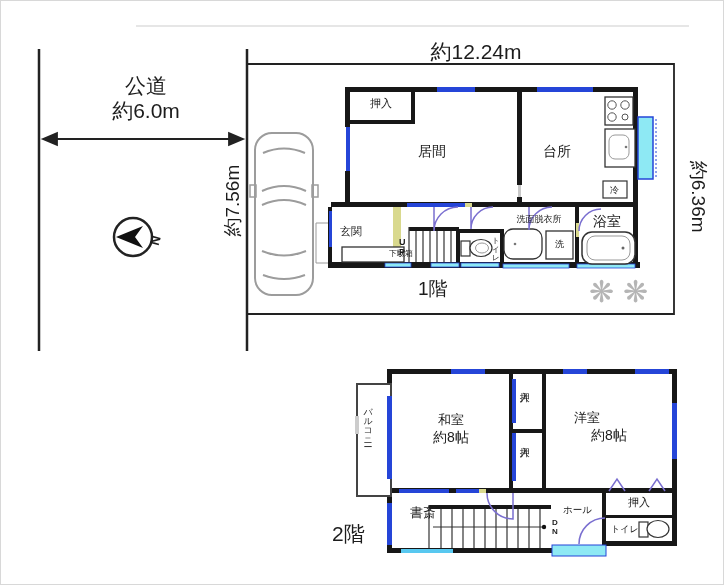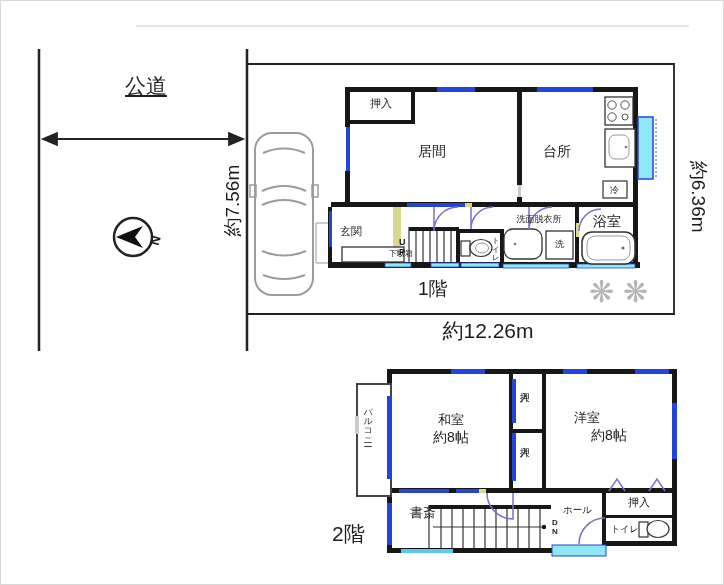--- a/index.html
+++ b/index.html
@@ -205,25 +205,26 @@
 
     <g stroke="#7a6fd0" stroke-width="1.5" fill="none">
       <path d="M 512 492 L 512 518 A 26 26 0 0 1 486 492"></path>
       <path d="M 578 543 A 26 26 0 0 1 604 517"></path>
       <polyline points="608,490 616,478 624,490"></polyline>
       <polyline points="648,490 656,478 664,490"></polyline>
     </g>
     <rect x="478" y="488" width="7" height="4" fill="#d9d98e"></rect>
   </svg>
 
-  <div class="lbl ctr" style="left:115px;top:73px;width:60px;font-size:21px;text-decoration:underline;">公道</div>
+  <div class="lbl ctr" style="left:115px;top:73px;width:60px;font-size:21px;">公道</div>
+  <div class="lbl ctr" style="left:102px;top:98px;width:86px;font-size:21px;">約6.0m</div>
   <div class="lbl" style="left:149px;top:232px;font-size:13px;font-weight:bold;transform:rotate(105deg);">N</div>
 
+  <div class="lbl ctr" style="left:405px;top:39px;width:140px;font-size:21px;">約12.24m</div>
   <div class="lbl ctr" style="left:652px;top:185px;width:90px;font-size:19px;transform:rotate(90deg);">約6.36m</div>
-  <div class="lbl ctr" style="left:417px;top:318px;width:140px;font-size:21px;">約12.26m</div>
   <div class="lbl ctr" style="left:187px;top:189px;width:90px;font-size:19px;transform:rotate(-90deg);">約7.56m</div>
 
   <div class="lbl" style="left:380px;top:277px;font-size:19px;margin-left:37px;">1階</div>
   <div class="lbl ctr" style="left:350px;top:96px;width:60px;font-size:11px;">押入</div>
   <div class="lbl ctr" style="left:401px;top:143px;width:60px;font-size:14px;">居間</div>
   <div class="lbl ctr" style="left:526px;top:143px;width:60px;font-size:14px;">台所</div>
   <div class="lbl" style="left:339px;top:224px;font-size:11px;">玄関</div>
   <div class="lbl ctr" style="left:341px;top:249px;width:62px;font-size:8px;margin-left:28px;">下駄箱</div>
   <div class="lbl wrapv" style="left:398px;top:236px;width:10px;font-size:9px;font-weight:bold;">UP</div>
   <div class="lbl v" style="left:490px;top:231px;height:30px;font-size:7.5px;">トイレ</div>

